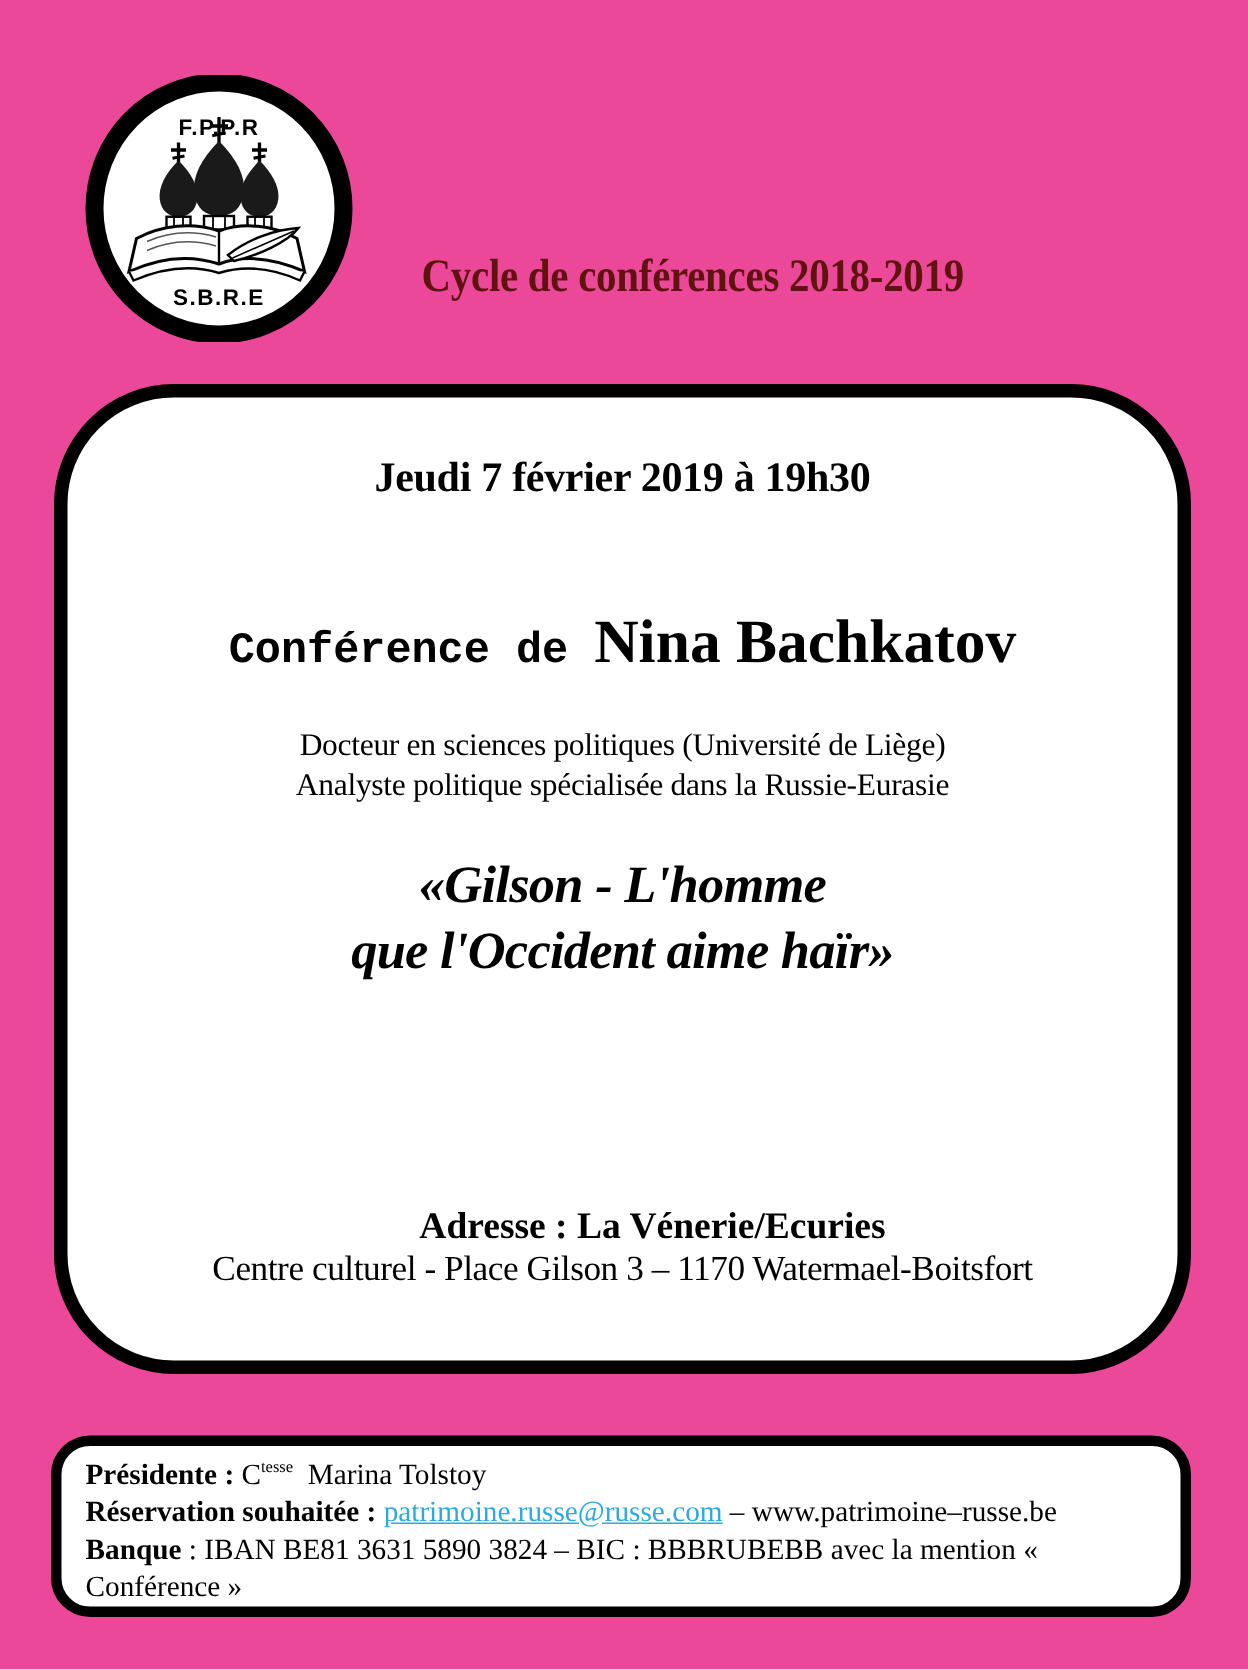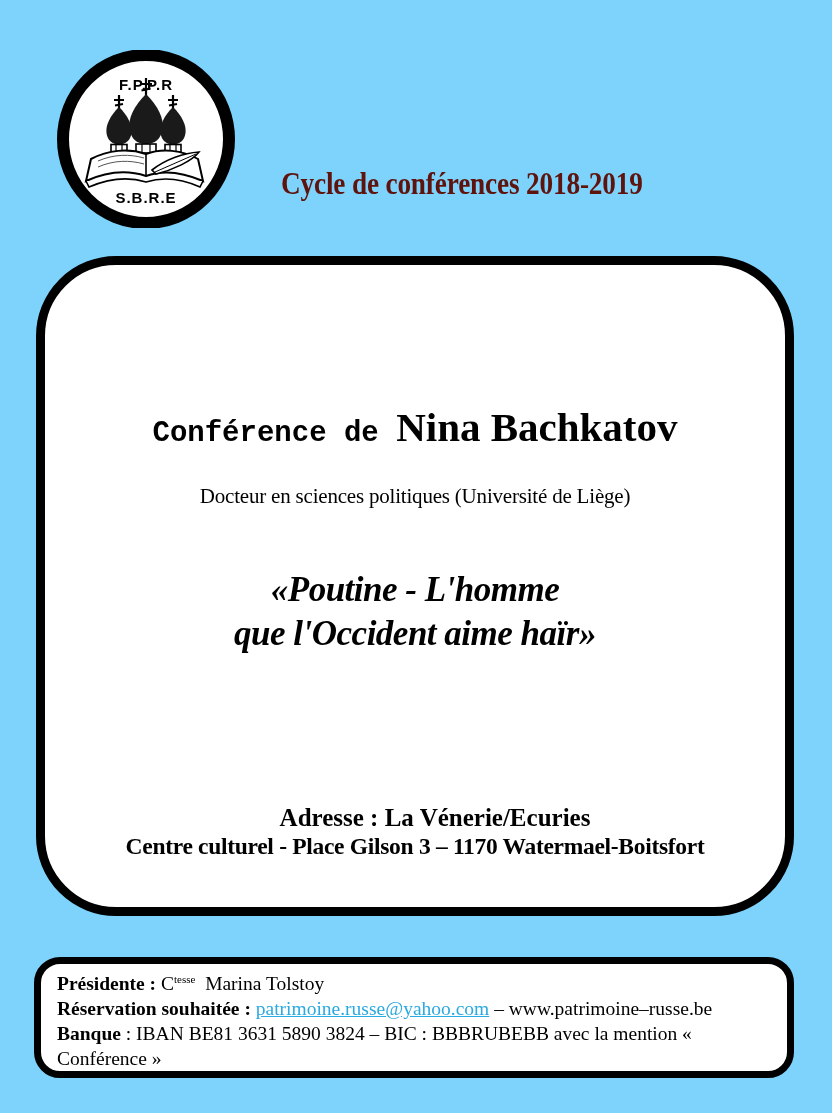--- a/index.html
+++ b/index.html
@@ -1,17 +1,17 @@
 <!DOCTYPE html>
 <html lang="fr"><head>
 <meta charset="utf-8">
 <style>
   html,body{margin:0;padding:0;}
   body{width:832px;height:1113px;font-family:"Liberation Serif",serif;}
-  .page{position:relative;width:832px;height:1113px;background:#7dd3fc;overflow:hidden;}
+  .page{position:relative;width:832px;height:1113px;background:#ec4899;overflow:hidden;}
   .t{white-space:pre-wrap;}
 
   
   .logo{position:absolute;left:56px;top:50px;width:180px;height:178px;}
   .org{position:absolute;left:281px;top:62px;width:540px;color:#5E130C;font-weight:bold;}
   .squeeze{display:inline-block;transform:scaleX(0.88);transform-origin:left top;white-space:nowrap;}
   .org-line1{line-height:36px;}
   .org-abbr{font-size:32px;letter-spacing:-0.3px;}
   .org-rest{font-size:21px;letter-spacing:-0.3px;}
   .org-line2{font-size:21px;line-height:28px;letter-spacing:-0.3px;margin-left:8px;}
@@ -23,21 +23,21 @@
   .main-box > div{position:absolute;left:0;right:0;text-align:center;color:#000;}
   .date{top:38px;font-size:28px;font-weight:bold;letter-spacing:-0.2px;}
   .conf{top:138px;}
   .conf-prefix{font-size:29px;font-weight:bold;font-family:Liberation Mono, monospace;}
   .speaker{font-size:41px;font-weight:bold;}
   .cred{top:218px;font-size:21px;line-height:27px;letter-spacing:-0.2px;}
   .talk-title{top:303px;font-size:35px;font-weight:bold;font-style:italic;line-height:44px;letter-spacing:-0.5px;}
   .note{top:460px;font-size:22px;letter-spacing:-0.2px;}
   .addr{top:538px;line-height:29px;}
   .addr1{font-size:25px;font-weight:bold;margin-left:40px;}
-  .addr2{font-size:23.5px;font-weight:bold;letter-spacing:-0.3px;}
+  .addr2{font-size:23.5px;font-weight:normal;letter-spacing:-0.3px;}
   .addr3{font-size:22px;}
 
   
   .footer-box{position:absolute;left:34px;top:957px;width:760px;height:121px;background:#fff;
               border:7px solid #000;border-radius:26px;box-sizing:border-box;
               padding:7px 12px 0 16px;font-size:19.5px;line-height:25px;color:#000;}
   .f-line .b{font-weight:bold;}
   .f-line sup{font-size:11px;line-height:0;}
   .email{color:#2BA9E0;text-decoration:underline;cursor:pointer;}
 </style>
@@ -84,46 +84,48 @@
       <text x="90" y="153" text-anchor="middle" font-family="Liberation Sans, sans-serif" font-size="15" font-weight="bold" letter-spacing="1" fill="#000">S.B.R.E</text>
     </svg>
   </div>
 
 
   <div class="cycle">
     <span class="squeeze t">Cycle  de conférences 2018-2019</span>
   </div>
 
   <div class="main-box">
+    <div class="date t">Jeudi 7 février 2019 à 19h30</div>
 
     <div class="conf">
       <span class="conf-prefix t">Conférence de </span><span class="speaker t">Nina Bachkatov</span>
     </div>
 
     <div class="cred">
       <div class="t">Docteur en sciences politiques (Université de Liège)</div>
+      <div class="t">Analyste politique spécialisée dans la Russie-Eurasie</div>
     </div>
 
     <div class="talk-title">
-      <div class="t">«Poutine - L'homme</div>
+      <div class="t">«Gilson - L'homme</div>
       <div class="t">que l'Occident aime haïr»</div>
     </div>
 
 
     <div class="addr">
       <div class="addr1 t">Adresse : La Vénerie/Ecuries</div>
       <div class="addr2 t">Centre culturel - Place Gilson 3 – 1170 Watermael-Boitsfort</div>
     </div>
   </div>
 
   <div class="footer-box">
     <div class="f-line">
       <span class="b t">Présidente : </span><span class="t">C</span><sup class="t">tesse</sup><span class="t">  Marina Tolstoy</span>
     </div>
     <div class="f-line">
-      <span class="b t">Réservation souhaitée : </span><a class="email t">patrimoine.russe@yahoo.com</a><span class="t"> – www.patrimoine–russe.be</span>
+      <span class="b t">Réservation souhaitée : </span><a class="email t">patrimoine.russe@russe.com</a><span class="t"> – www.patrimoine–russe.be</span>
     </div>
     <div class="f-line">
       <span class="b t">Banque</span><span class="t"> : IBAN BE81 3631 5890 3824 – BIC : BBBRUBEBB avec la mention « Conférence »</span>
     </div>
   </div>
 
 </div>
 
 </body></html>

